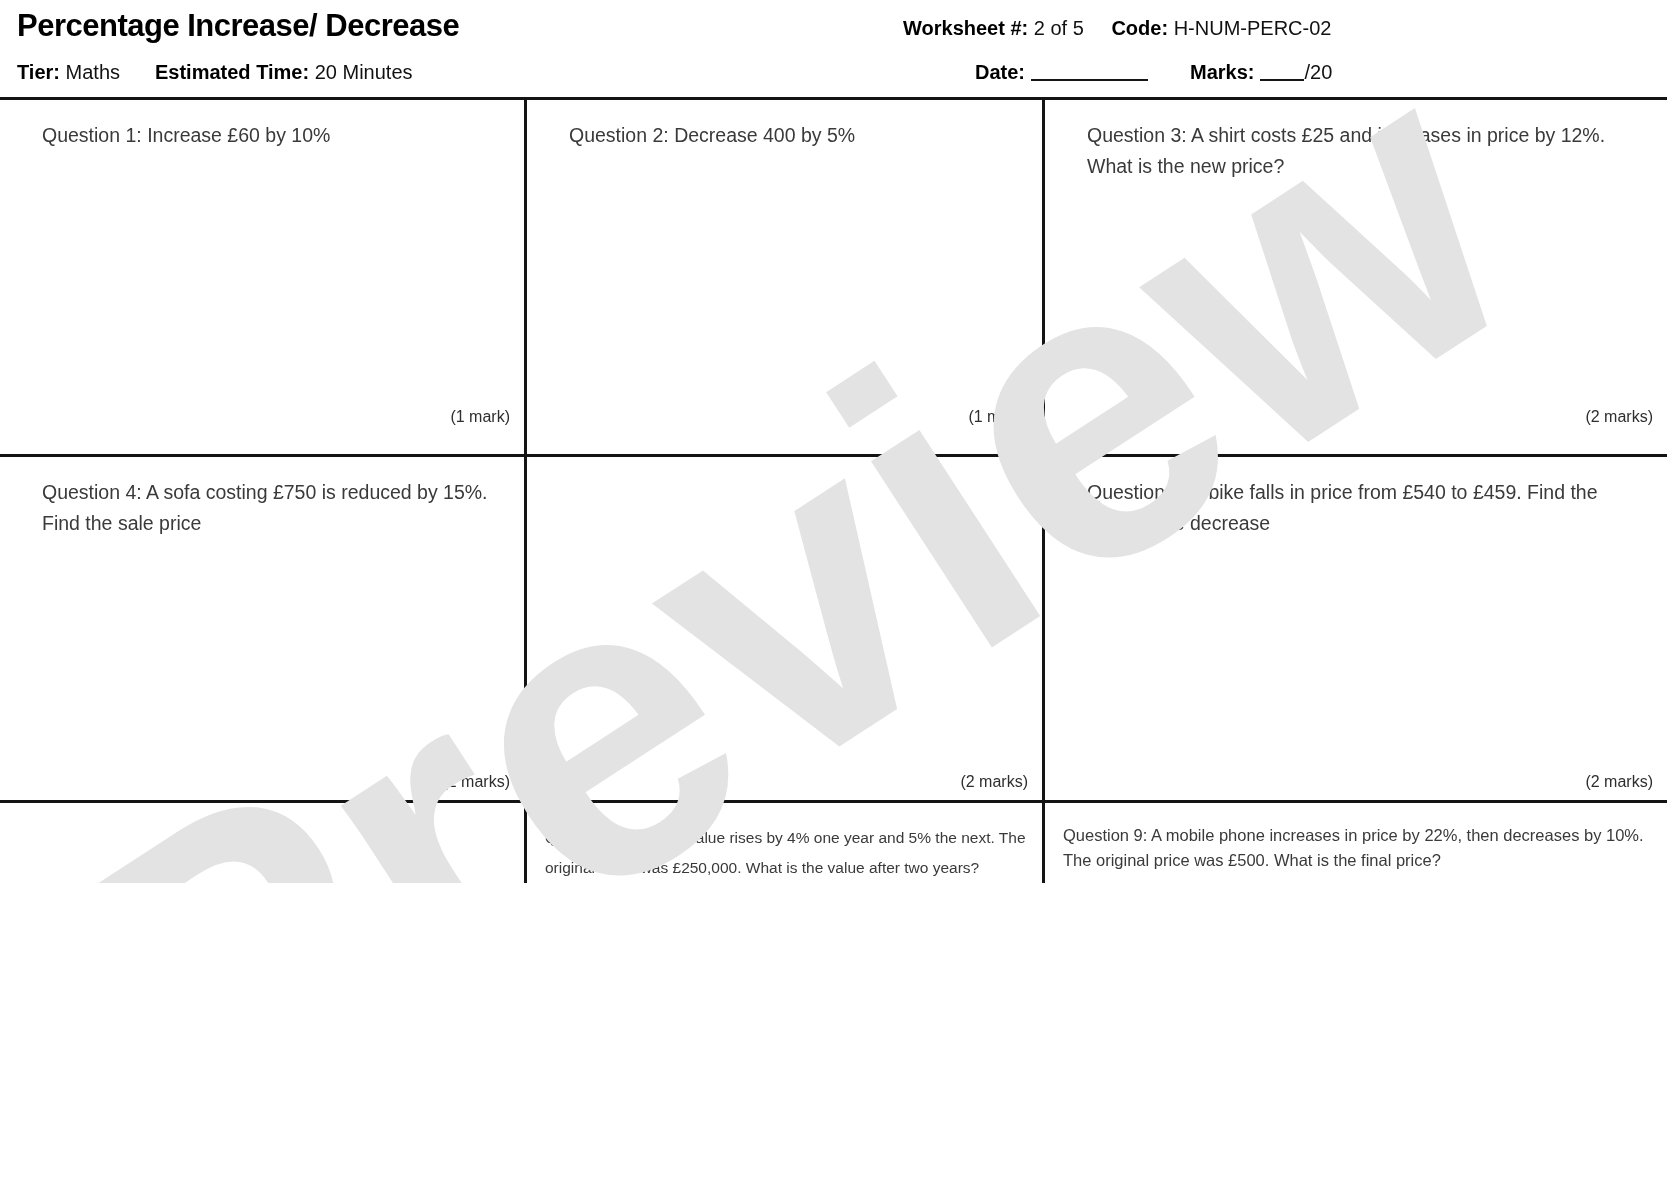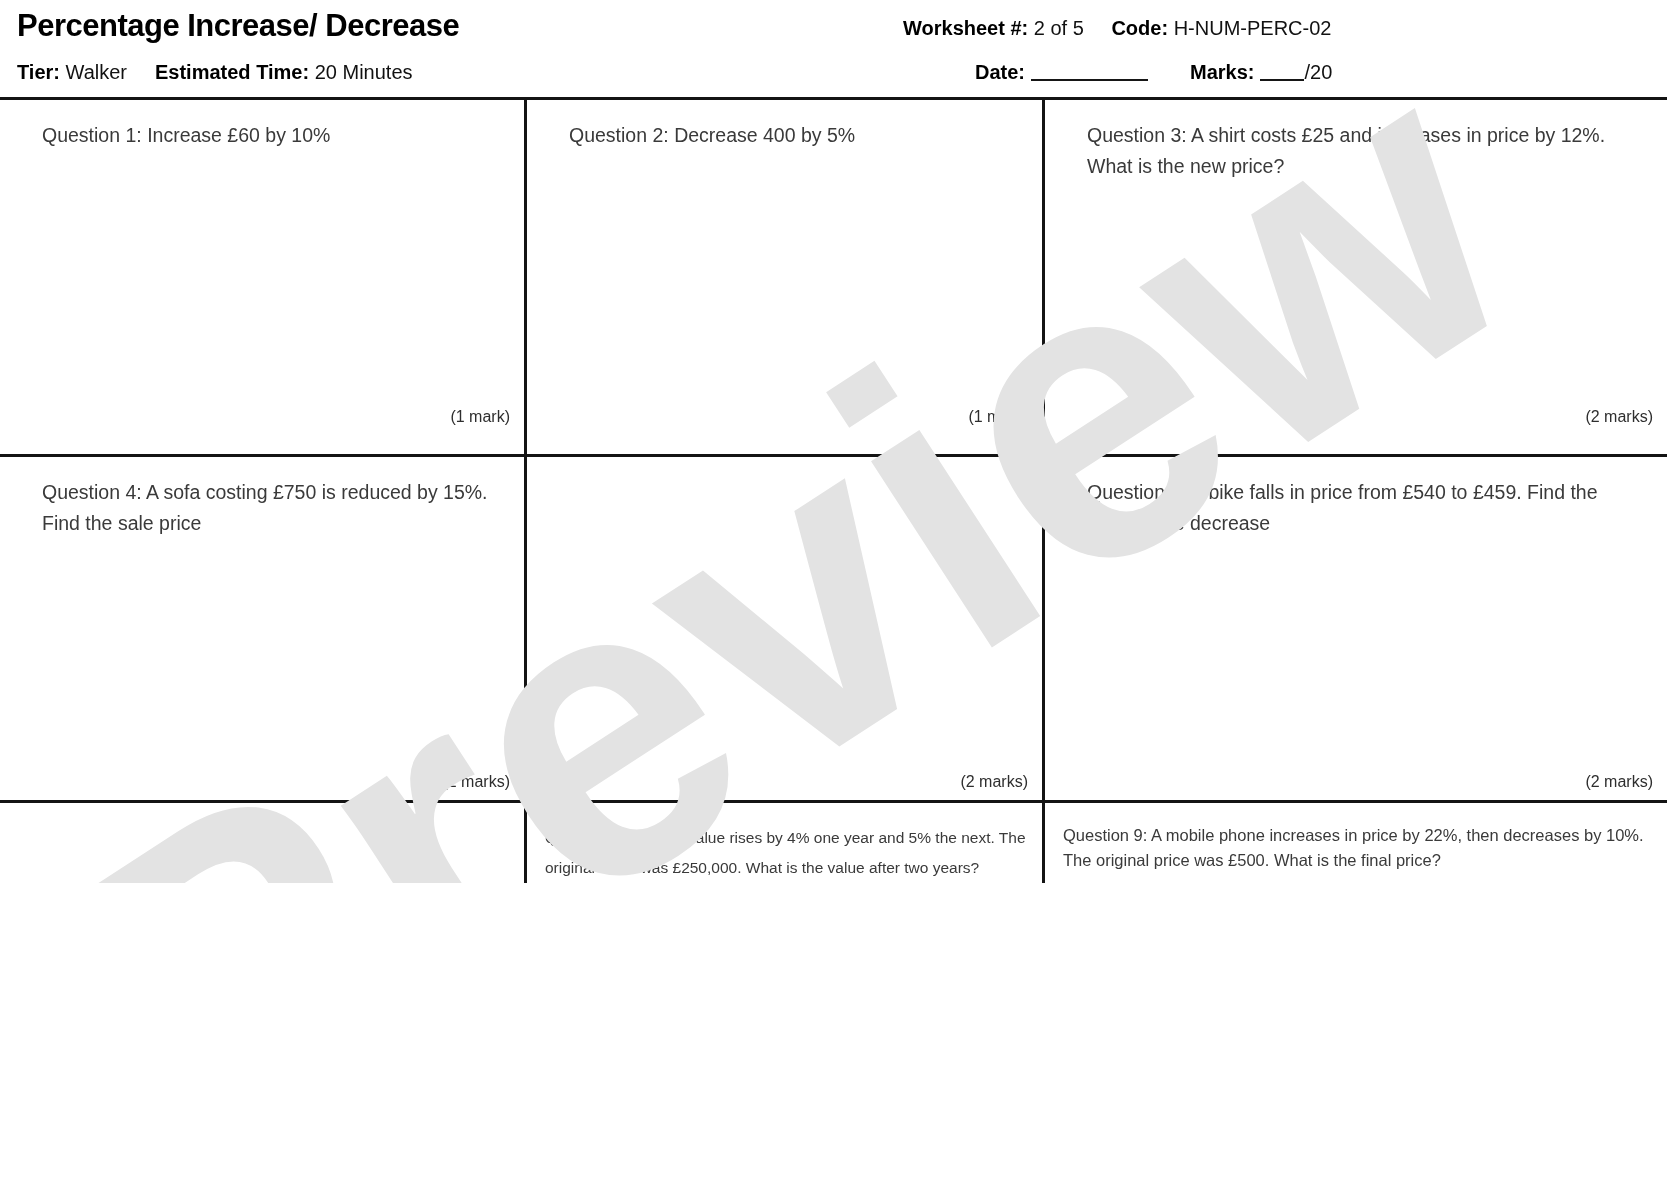--- a/index.html
+++ b/index.html
@@ -105,21 +105,21 @@
     <div class="ws-line">
       <span class="lbl">Worksheet #:</span>
       <span>2 of 5</span>
       <span class="code-group lbl">Code:</span>
       <span>H-NUM-PERC-02</span>
     </div>
 
     <div class="meta">
       <span class="g g-tier">
         <span class="lbl">Tier:</span>
-        <span>Walker</span>
+        <span>Maths</span>
       </span>
       <span class="g g-time">
         <span class="lbl">Estimated Time:</span>
         <span>20 Minutes</span>
       </span>
       <span class="g g-date">
         <span class="lbl">Date:</span><span class="blank blank-date"></span>
       </span>
       <span class="g g-marks">
         <span class="lbl">Marks:</span><span class="blank blank-marks"></span><span>/20</span>

